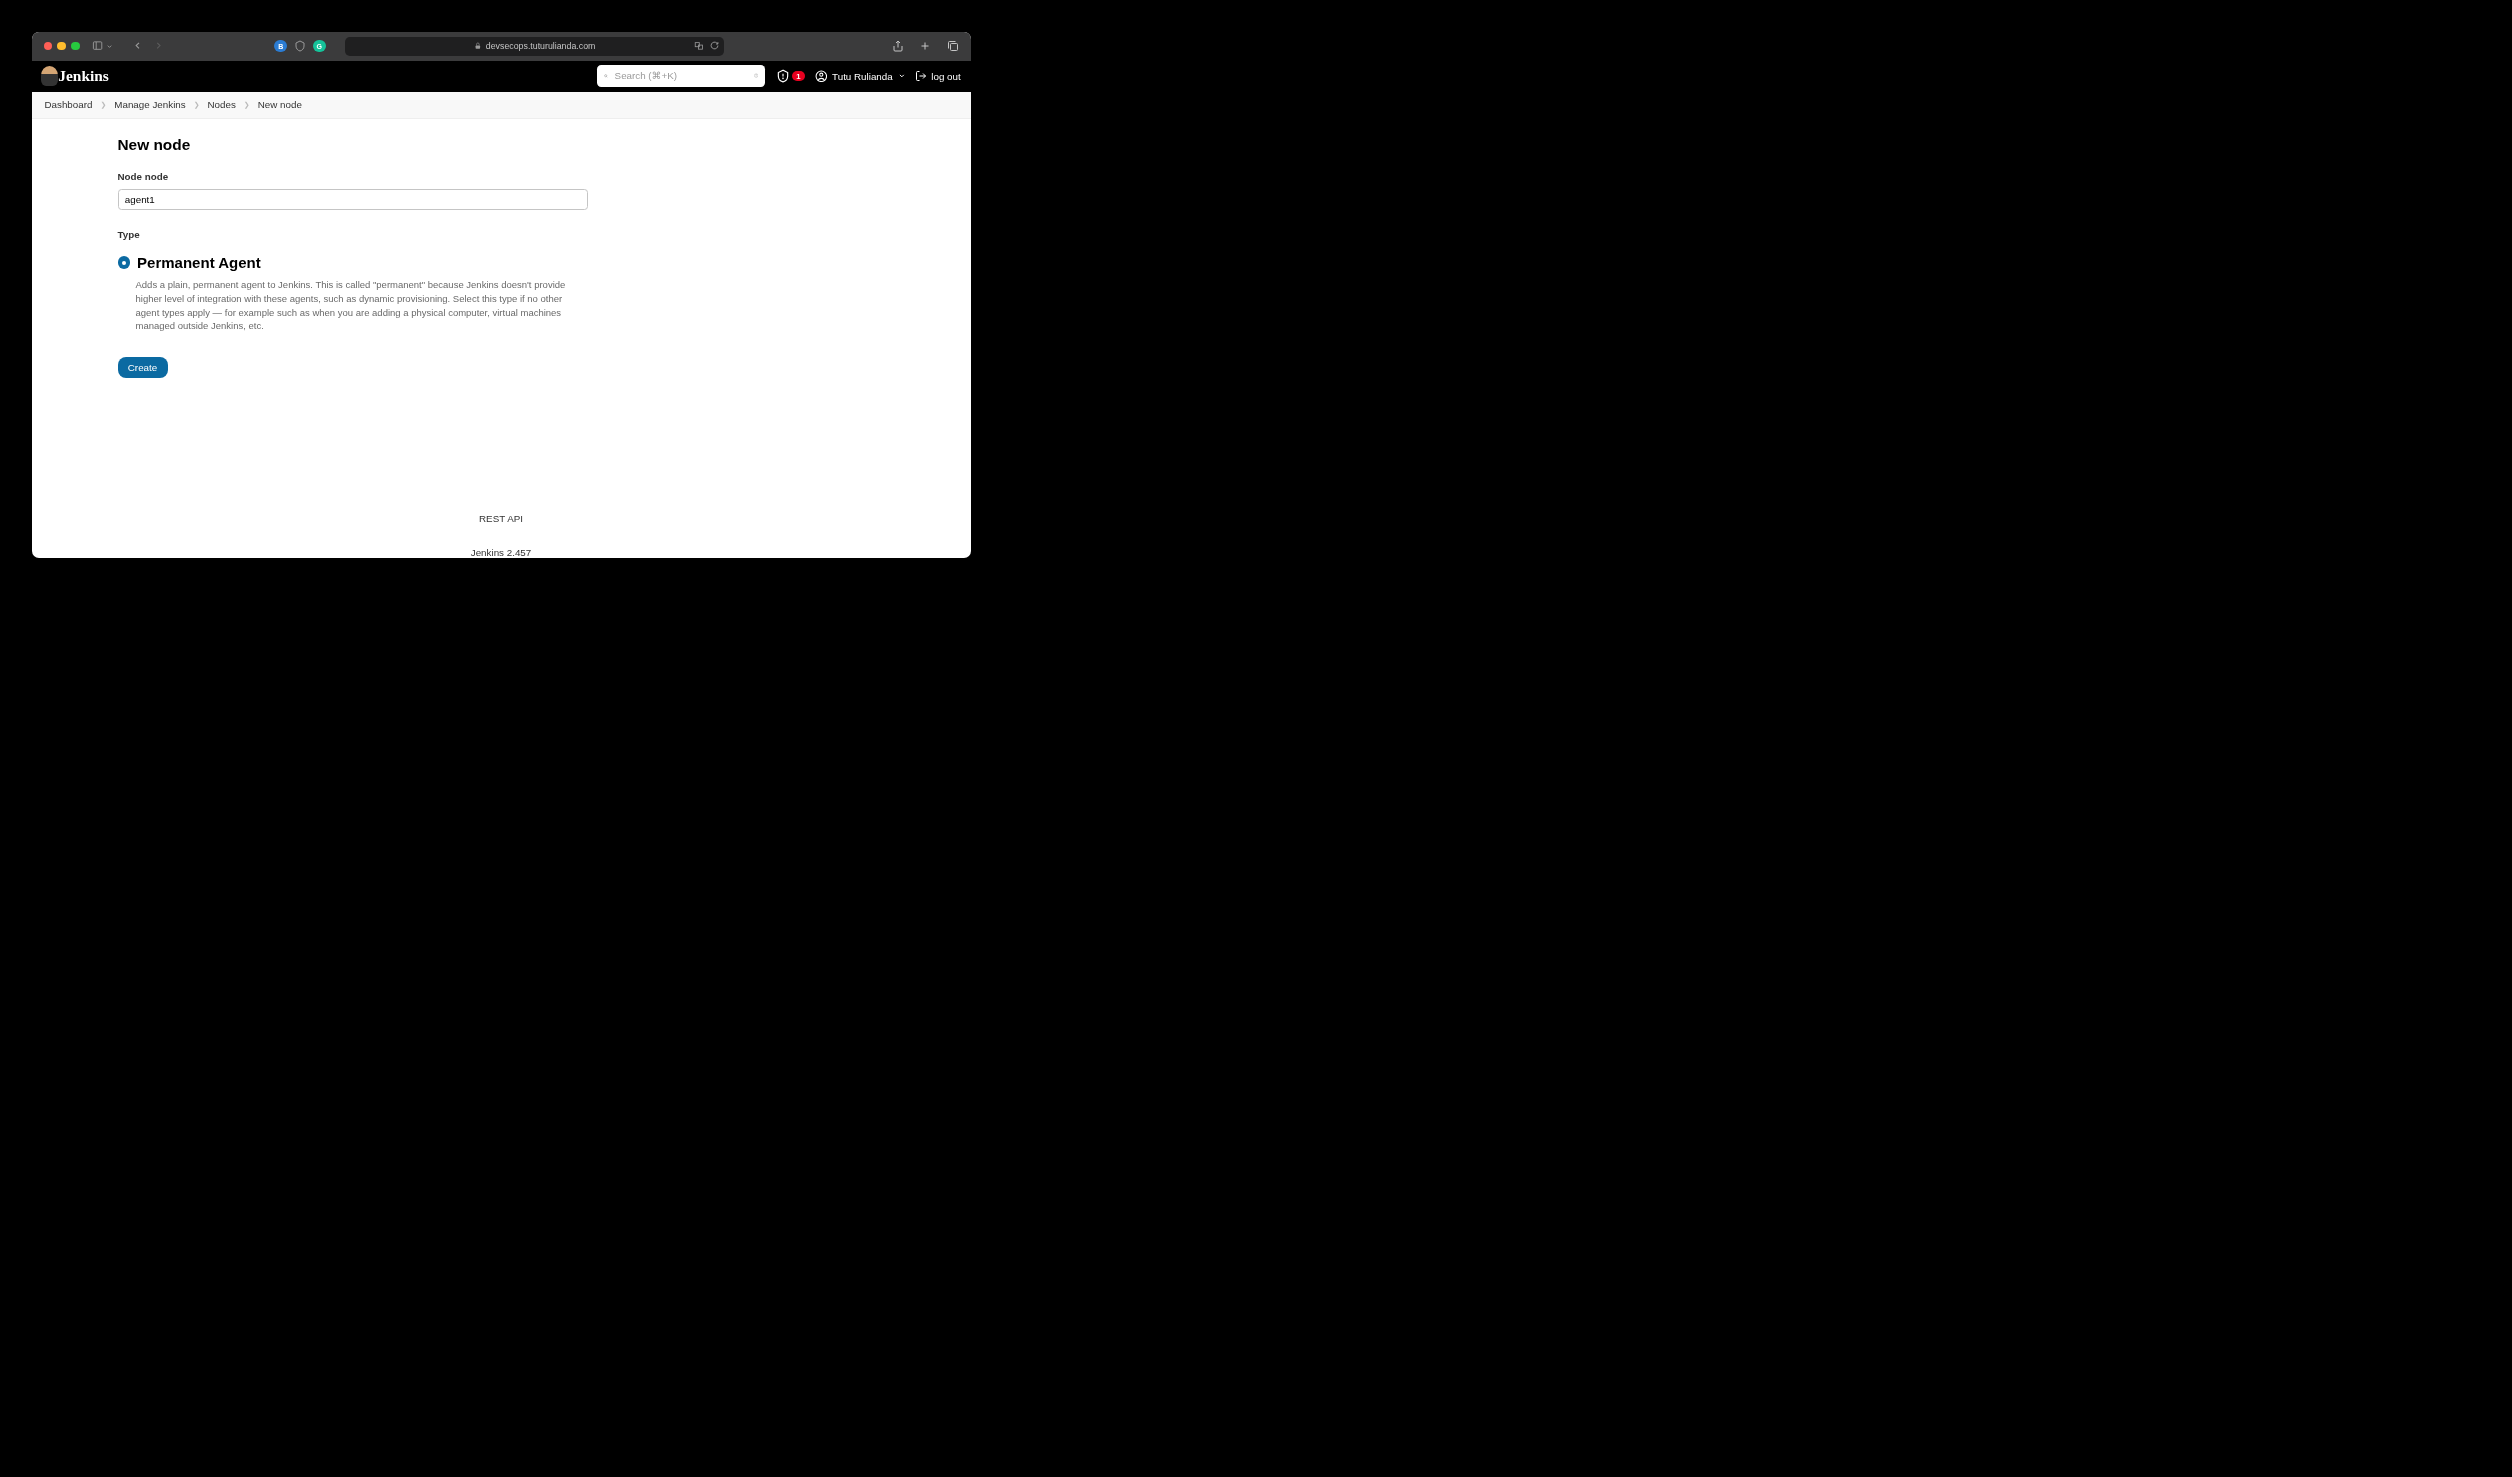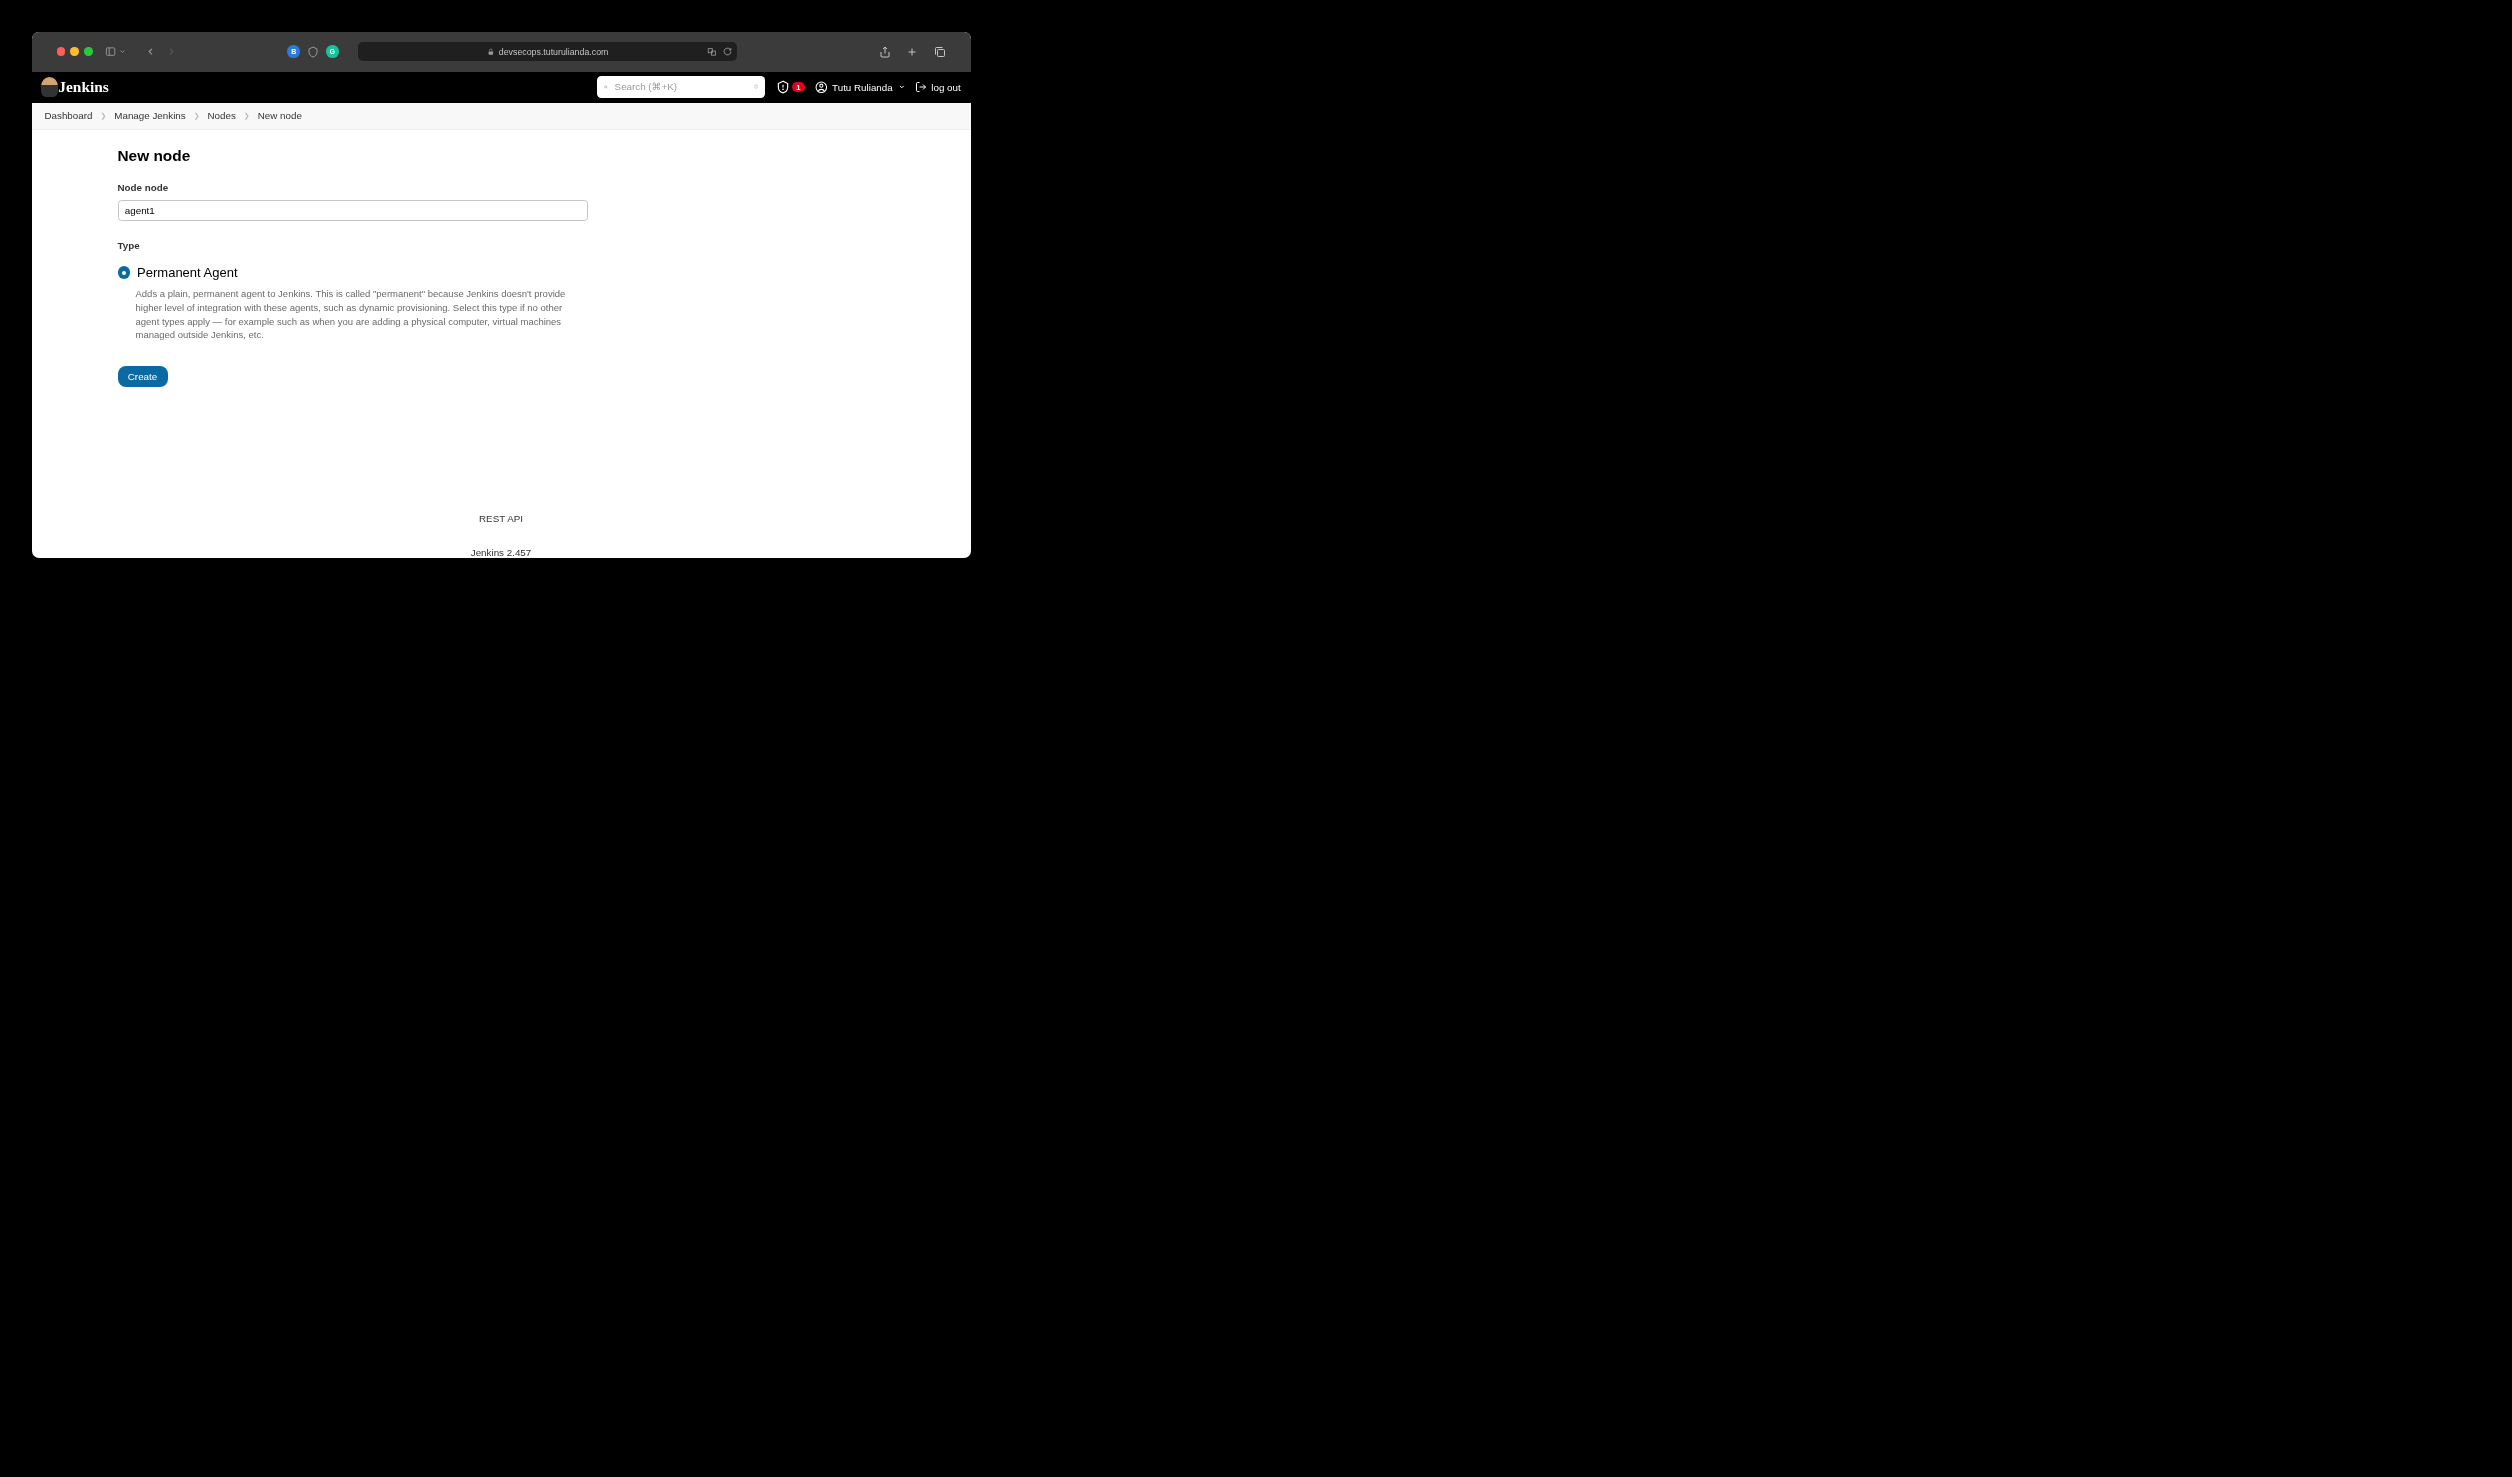--- a/index.html
+++ b/index.html
@@ -16,25 +16,25 @@
       width: 939px;
       height: 526px;
       background: #fff;
       border-radius: 7px;
       overflow: hidden;
       box-shadow: 0 14px 42px rgba(0,0,0,0.5);
       display: flex;
       flex-direction: column;
     }
     .browser-chrome {
-      height: 40px;
+      height: 29px;
       background: #3b3b3c;
       display: flex;
       align-items: center;
-      padding: 0 25px;
+      padding: 0 12px;
       gap: 5.6px;
     }
     .traffic-lights { display: flex; gap: 5.6px; }
     .tl { width: 8.4px; height: 8.4px; border-radius: 50%; }
     .tl-red { background: #ff5f56; }
     .tl-yellow { background: #ffbd2e; }
     .tl-green { background: #27c93f; }
     .sidebar-toggle { margin-left: 7px; display: flex; align-items: center; gap: 2.8px; color: #9a9a9a; }
     .nav-arrows { display: flex; gap: 9.8px; margin-left: 12.6px; color: #9a9a9a; }
     .ext-icons { display: flex; gap: 7px; margin-left: 105px; align-items: center; }
@@ -119,21 +119,21 @@
     .text-input {
       width: 470px; height: 21px; border: 1.1px solid #c5c5c5; border-radius: 3.5px;
       padding: 0 6.3px; font-size: 9.8px; margin-bottom: 19.6px;
     }
     .radio-row { display: flex; align-items: center; gap: 7px; margin-top: 7px; margin-bottom: 7px; }
     .radio-outer {
       width: 12.6px; height: 12.6px; border-radius: 50%; background: #0b6aa2;
       display: flex; align-items: center; justify-content: center;
     }
     .radio-inner { width: 4.2px; height: 4.2px; border-radius: 50%; background: #fff; }
-    .radio-label { font-size: 13px; font-weight: 400; }
+    .radio-label { font-size: 15px; font-weight: 700; }
     .radio-desc {
       margin-left: 18px; width: 435px; font-size: 9.5px; color: #6a6a6a; line-height: 1.45;
     }
     .create-btn {
       margin-top: 24px; width: 50px; height: 21px; background: #0b6aa2; color: #fff;
       border: none; border-radius: 8px; font-size: 9.8px; font-weight: 500; cursor: pointer;
     }
 
     .footer {
       height: 31px; display: flex; align-items: center; justify-content: flex-end;

